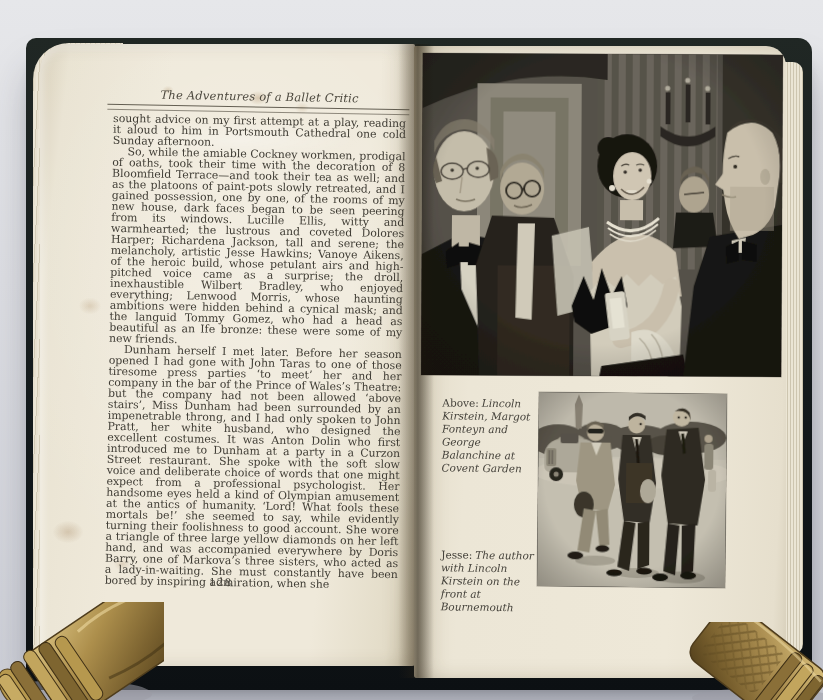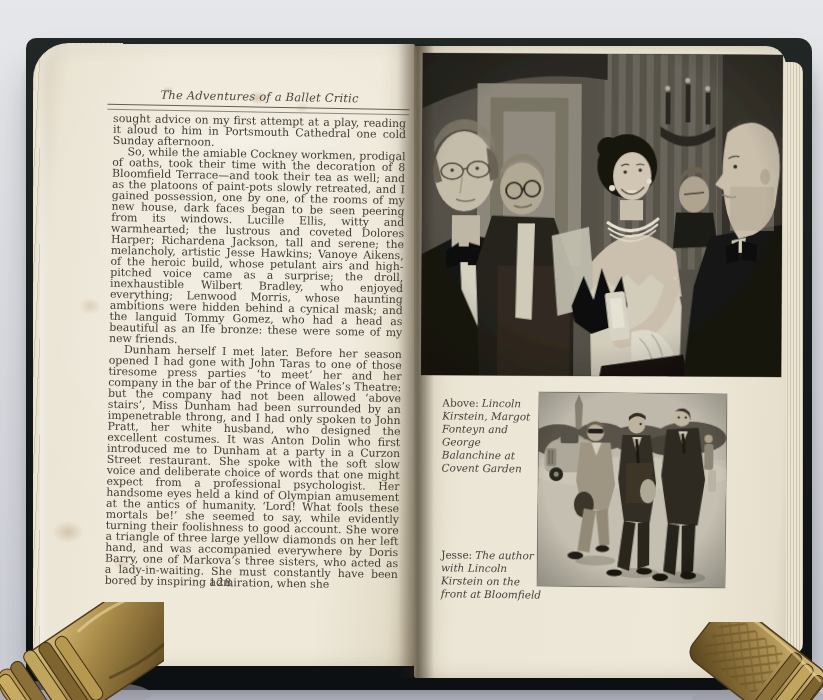--- a/index.html
+++ b/index.html
@@ -310,21 +310,21 @@
             <ellipse cx="123" cy="184" rx="8" ry="4" fill="#13110e"></ellipse>
             <ellipse cx="151" cy="182" rx="8" ry="4" fill="#13110e"></ellipse>
           </g>
           <rect width="188" height="194" fill="#6b5632" opacity=".08"></rect>
           <rect width="188" height="194" fill="url(#vig2)"></rect>
         </g>
       </svg>
     </div>
 
     <div class="caption cap-right">
-      <span class="lbl">Jesse:</span><span class="txt">The author with Lincoln Kirstein on the front at Bloomfield</span>
+      <span class="lbl">Jesse:</span><span class="txt">The author with Lincoln Kirstein on the front at Bournemouth</span>
     </div>
   </div>
 
   <div class="gutter"></div>
 
   <div class="brass brass-left">
     <svg viewBox="0 0 176 104">
       <defs>
         <linearGradient id="brass1" x1="0" y1="0" x2="1" y2="1">
           <stop offset="0" stop-color="#dcc482"></stop>

